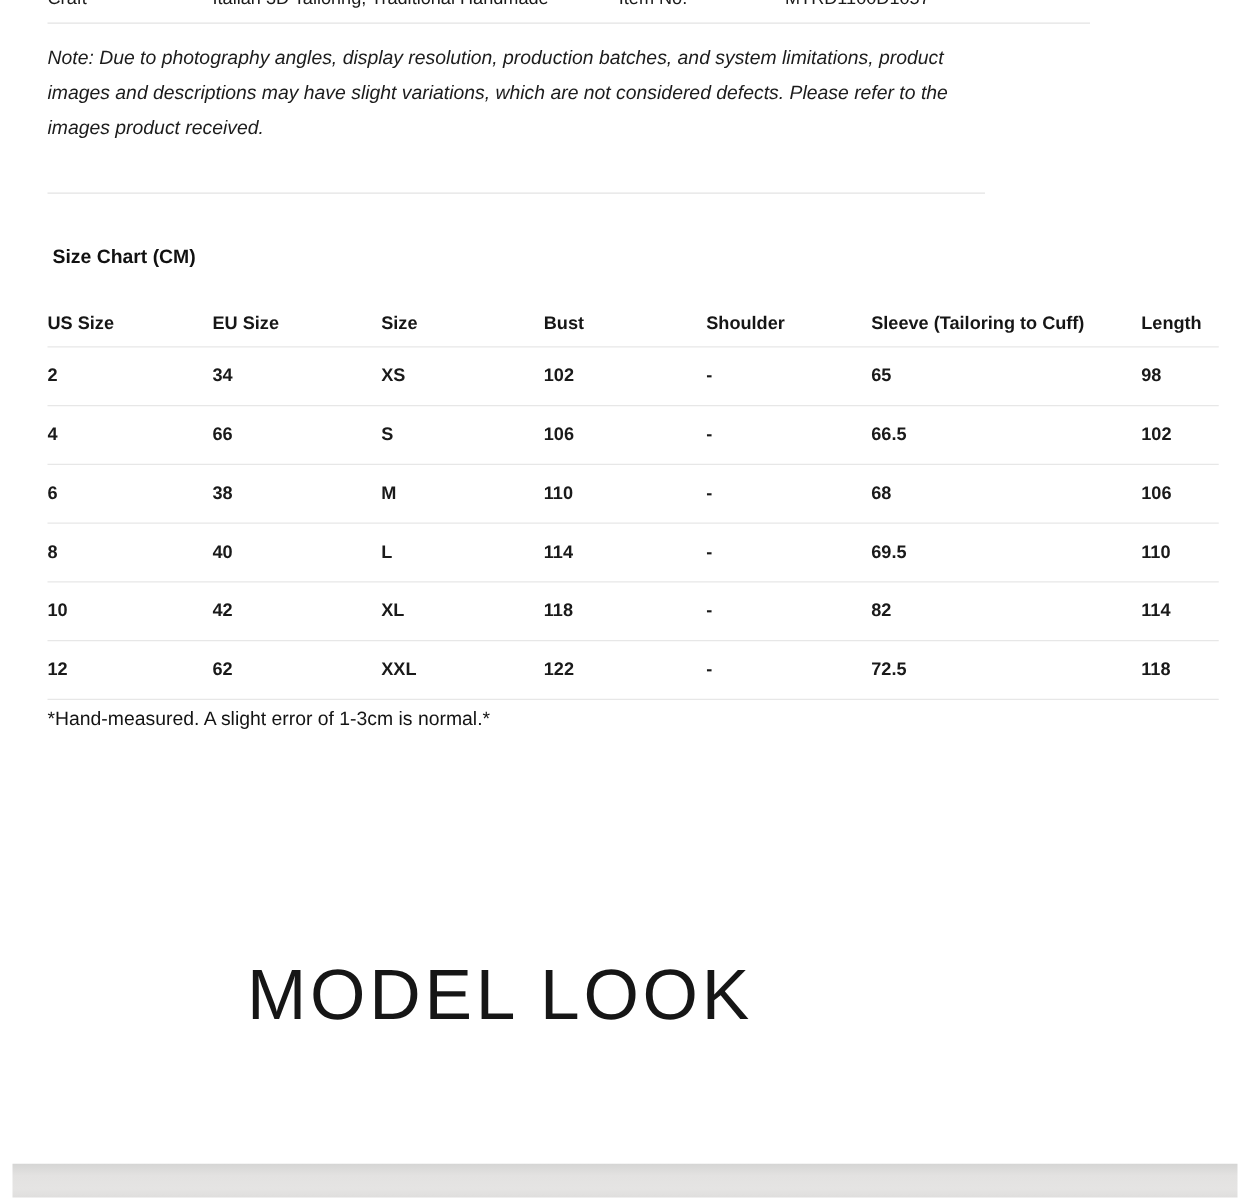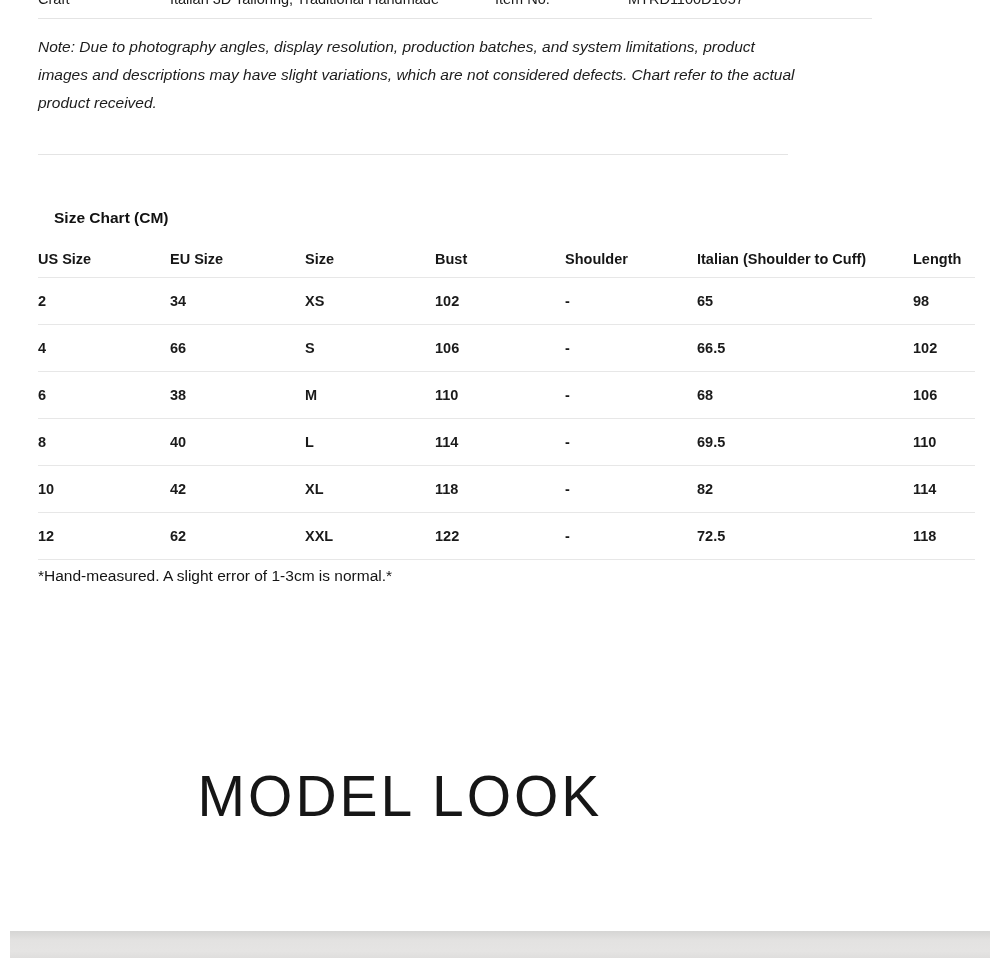--- a/index.html
+++ b/index.html
@@ -21,21 +21,21 @@
   .divider{position:absolute;height:1px;background:#e4e4e4;}
   .divider-top{top:18px;left:38px;width:834px;}
   .divider-note{top:154px;left:38px;width:750px;}
 
   .note{
     position:absolute;top:33px;left:38px;width:758px;
     margin:0;font-size:15.5px;font-style:italic;line-height:28px;color:#1c1c1c;
   }
 
   .size-title{
-    position:absolute;top:193px;left:38px;margin:16px;
+    position:absolute;top:193px;left:38px;margin:4px;
     font-size:15.5px;font-weight:bold;color:#111;text-align:right;
   }
 
   .size-table{position:absolute;top:240px;left:38px;width:937px;}
   .st-row{
     display:grid;
     grid-template-columns:132px 135px 130px 130px 132px 216px 62px;
     align-items:center;
   }
   .st-header{height:37px;border-bottom:1px solid #e7e7e7;}
@@ -67,34 +67,34 @@
 
   <div class="spec-row">
     <span class="spec-label l1">Craft</span>
     <span class="spec-value v1">Italian 3D Tailoring, Traditional Handmade</span>
     <span class="spec-label l2">Item No.</span>
     <span class="spec-value v2">MTRD1100D1057</span>
   </div>
 
   <div class="divider divider-top"></div>
 
-  <p class="note">Note: Due to photography angles, display resolution, production batches, and system limitations, product images and descriptions may have slight variations, which are not considered defects. Chart refer to the actual product received.</p>
+  <p class="note">Note: Due to photography angles, display resolution, production batches, and system limitations, product images and descriptions may have slight variations, which are not considered defects. Please refer to the images product received.</p>
 
   <div class="divider divider-note"></div>
 
   <h3 class="size-title">Size Chart (CM)</h3>
 
   <div class="size-table">
     <div class="st-row st-header">
         <div class="st-cell">US Size</div>
         <div class="st-cell">EU Size</div>
         <div class="st-cell">Size</div>
         <div class="st-cell">Bust</div>
         <div class="st-cell">Shoulder</div>
-        <div class="st-cell">Italian (Shoulder to Cuff)</div>
+        <div class="st-cell">Sleeve (Tailoring to Cuff)</div>
         <div class="st-cell">Length</div>
       </div>
     <div class="st-body">
         <div class="st-row st-datarow">
           <div class="st-cell">2</div>
           <div class="st-cell">34</div>
           <div class="st-cell">XS</div>
           <div class="st-cell">102</div>
           <div class="st-cell">-</div>
           <div class="st-cell">65</div>

